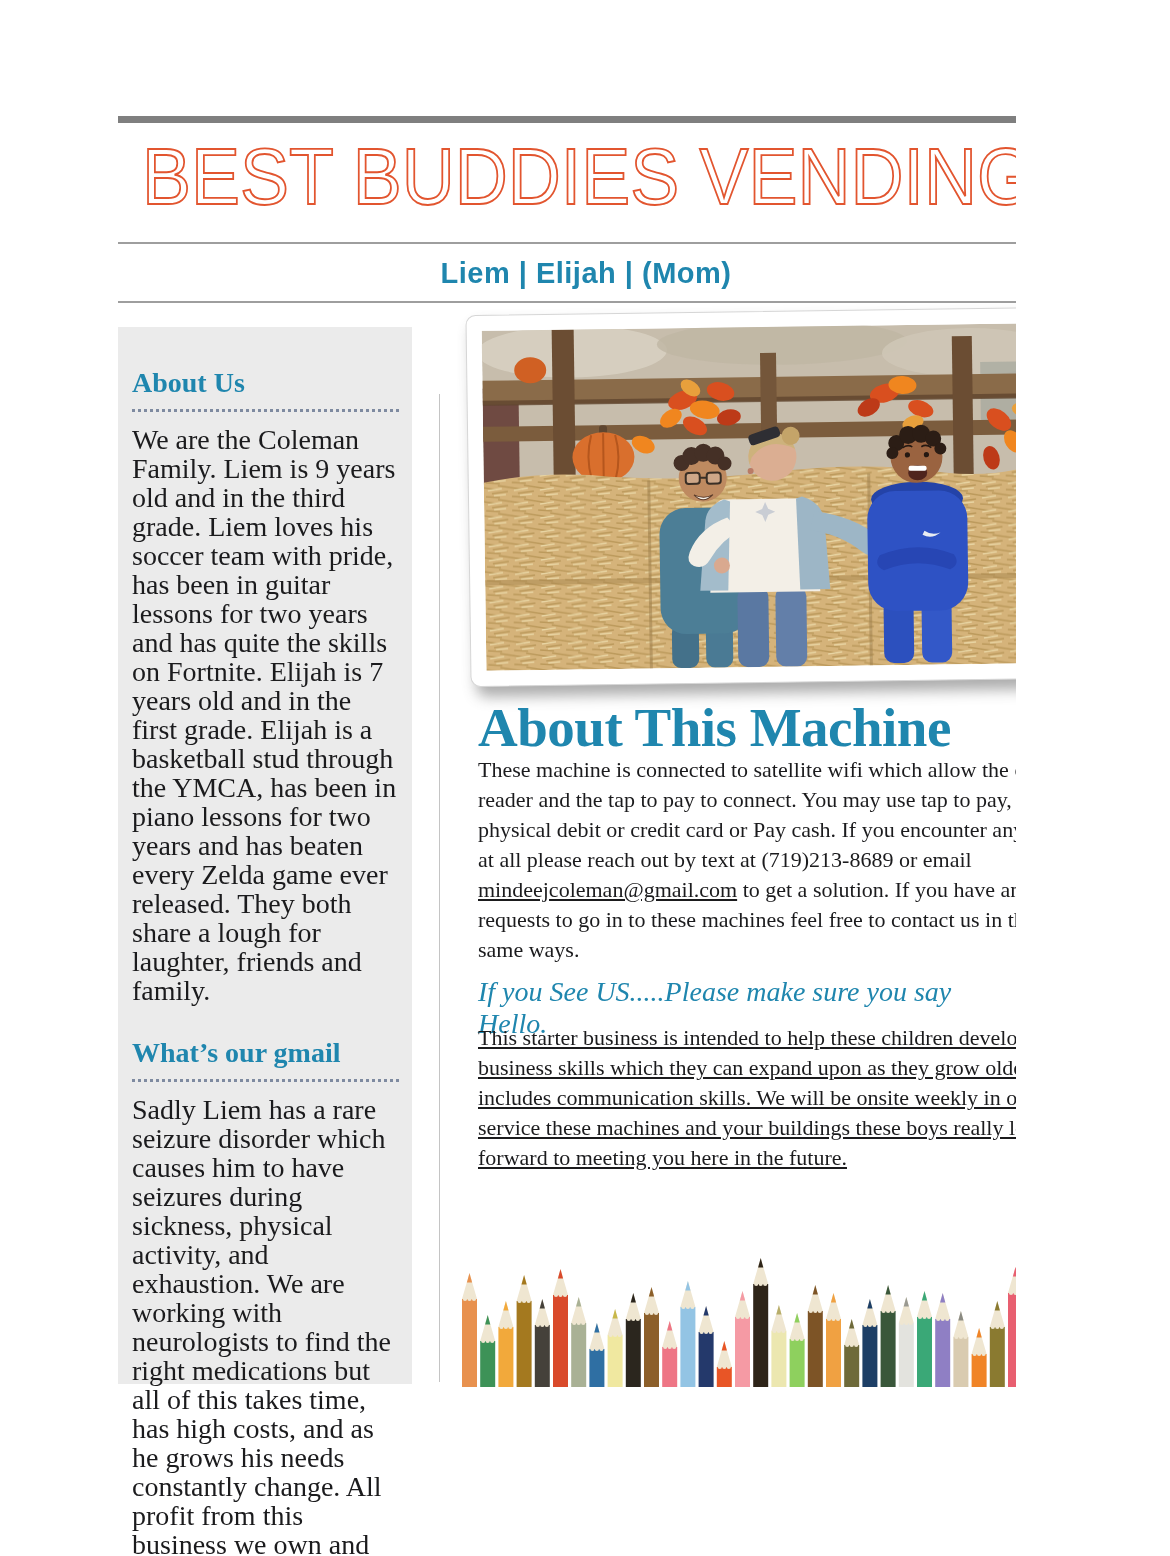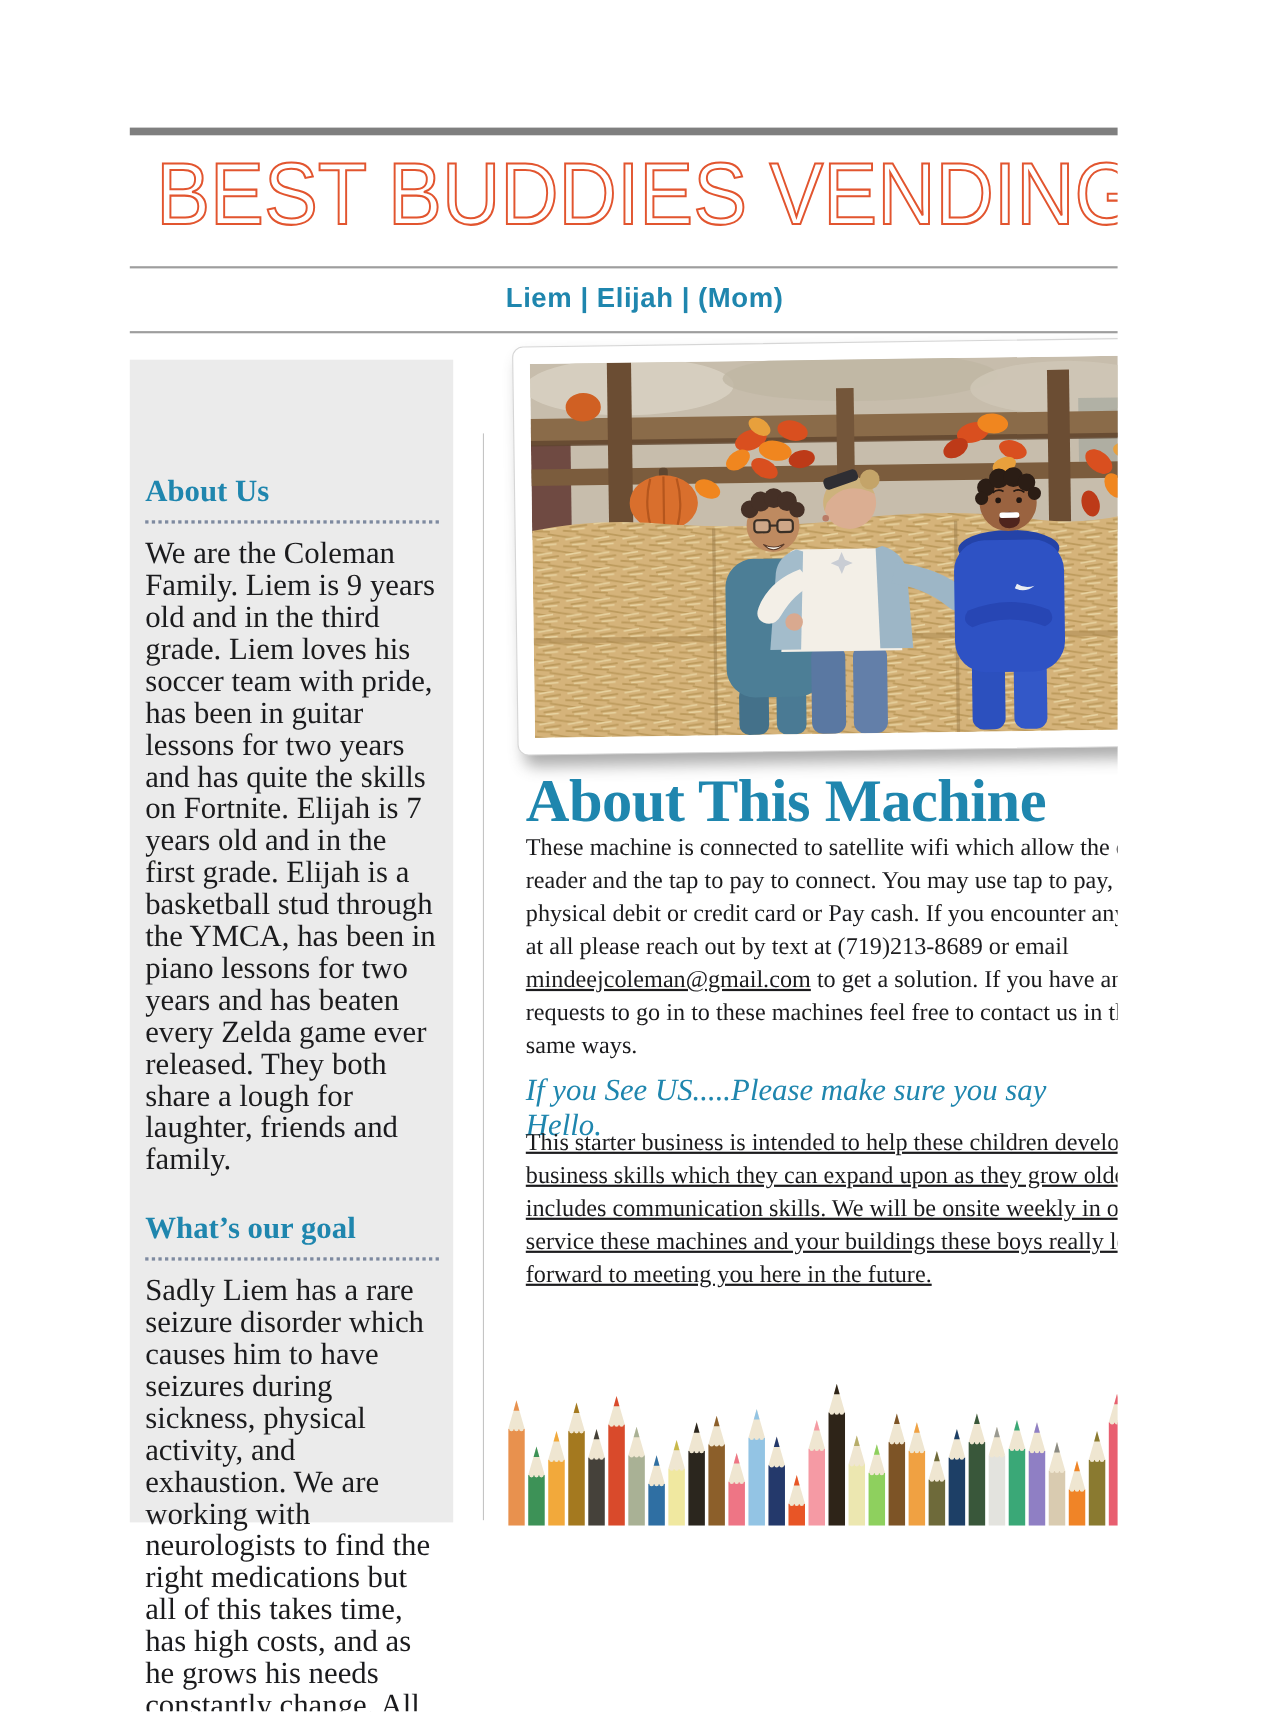--- a/index.html
+++ b/index.html
@@ -7,26 +7,26 @@
     position:relative;width:1016px;height:1556px;background:#fff;overflow:hidden;
     font-family:"Liberation Serif",serif;color:var(--body-text,#1b1b1d);
   }
   .top-bar{position:absolute;left:118px;top:116px;width:936px;height:7px;background:var(--top-bar-gray,#7f7f7f);}
   .title-svg{position:absolute;left:138px;top:144px;width:900px;height:76px;color:var(--accent-orange,#e2552f);}
   .hrule{position:absolute;left:118px;width:936px;height:2px;background:var(--rule-gray,#9e9e9e);}
   .hrule.r1{top:242px;}
   .hrule.r2{top:301px;}
   .subtitle{
     position:absolute;left:118px;top:257px;width:936px;text-align:center;
-    font-family:"Liberation Sans",sans-serif;font-weight:700;font-size:25px;letter-spacing:.5px;
+    font-family:"Liberation Sans",sans-serif;font-weight:700;font-size:29px;letter-spacing:.5px;
     color:var(--accent-teal,#1f86ae);
   }
   .sidebar{
     position:absolute;left:118px;top:327px;width:294px;height:1057px;background:var(--sidebar-bg,#ebebeb);
-    box-sizing:border-box;padding:104px 13px 0 14px;
+    box-sizing:border-box;padding:40px 13px 0 14px;
   }
   .sidebar h3{
     margin:0 0 9px 0;font-size:28px;font-weight:700;color:var(--accent-teal,#1f86ae);
     font-family:"Liberation Serif",serif;
   }
   .dotted{border-bottom:3px dotted var(--dot-rule,#7e8aa0);height:1px;margin:0 0 13px 0;}
   .sidebar p{margin:0 0 32px 0;font-size:28px;line-height:29px;}
   .vrule{position:absolute;top:394px;width:1px;height:988px;background:var(--vrule-gray,#c4c4c4);}
   .vrule.vl{left:439px;}
   .vrule.vr{left:1081px;}
@@ -66,21 +66,21 @@
   </svg>
 
   <div class="hrule r1"></div>
   <div class="subtitle">Liem | Elijah | (Mom)</div>
   <div class="hrule r2"></div>
 
   <aside class="sidebar">
     <h3>About Us</h3>
     <div class="dotted"></div>
     <p>We are the Coleman Family. Liem is 9 years old and in the third grade. Liem loves his soccer team with pride, has been in guitar lessons for two years and has quite the skills on Fortnite. Elijah is 7 years old and in the first grade. Elijah is a basketball stud through the YMCA, has been in piano lessons for two years and has beaten every Zelda game ever released. They both share a lough for laughter, friends and family.</p>
-    <h3>What’s our goal</h3>
+    <h3>What’s our gmail</h3>
     <div class="dotted"></div>
     <p>Sadly Liem has a rare seizure disorder which causes him to have seizures during sickness, physical activity, and exhaustion. We are working with neurologists to find the right medications but all of this takes time, has high costs, and as he grows his needs constantly change. All profit from this business we own and operate together go towards medical costs and</p>
   </aside>
 
   <div class="vrule vl"></div>
   <div class="vrule vr"></div>
 
   <figure class="photo">
     <svg viewBox="0 0 548 340" preserveAspectRatio="none">
       <defs>

